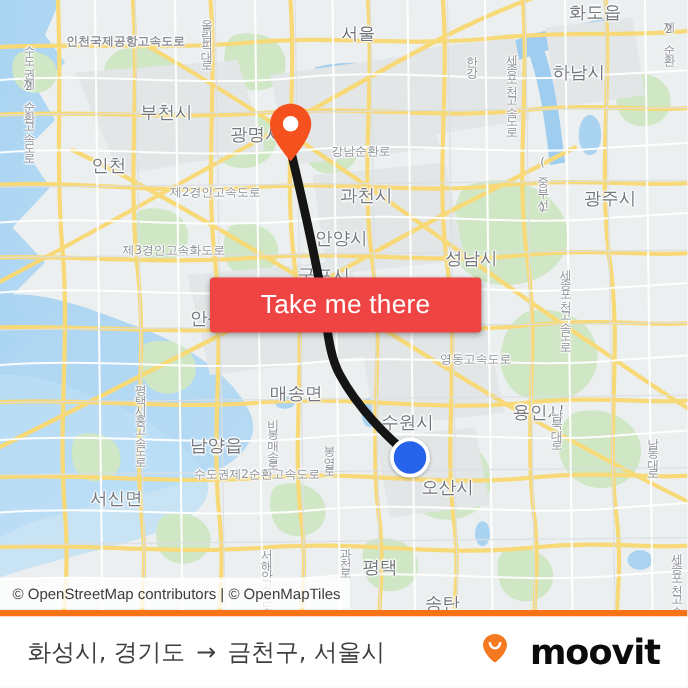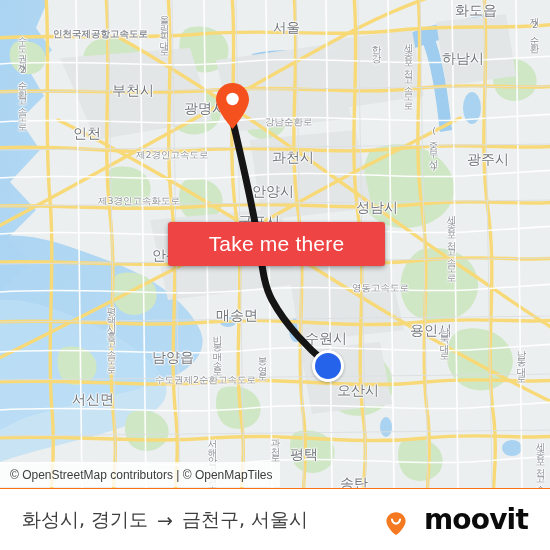--- a/index.html
+++ b/index.html
@@ -79,31 +79,31 @@
     font-family:"Liberation Sans", sans-serif;
     white-space:nowrap;
   }
 
   
   #footer {
     position:absolute; left:0; top:488px; width:550px; height:62px;
     background:#ffffff;
     display:flex; align-items:center; justify-content:space-between;
     padding:0 22px 0 22px;
-    border-top:1px solid #f97316;
+    border-top:5px solid #f97316;
   }
   #trip-title {
     font-family:"DejaVu Sans","Liberation Sans",sans-serif;
     font-size:19px;
     color:#3f3f3f;
     white-space:nowrap;
     display:flex; align-items:center; gap:9px;
   }
   #trip-arrow { font-size:19px; color:#3f3f3f; }
-  #moovit-logo { display:flex; align-items:flex-end; gap:15px; }
+  #moovit-logo { display:flex; align-items:flex-start; gap:15px; }
   #moovit-wordmark {
     font-family:"DejaVu Sans","Liberation Sans",sans-serif;
     font-size:28px; font-weight:700; color:#0b0b0b;
     letter-spacing:-0.8px;
   }
 </style>
 </head>
 <body>
 
 <div id="app">

